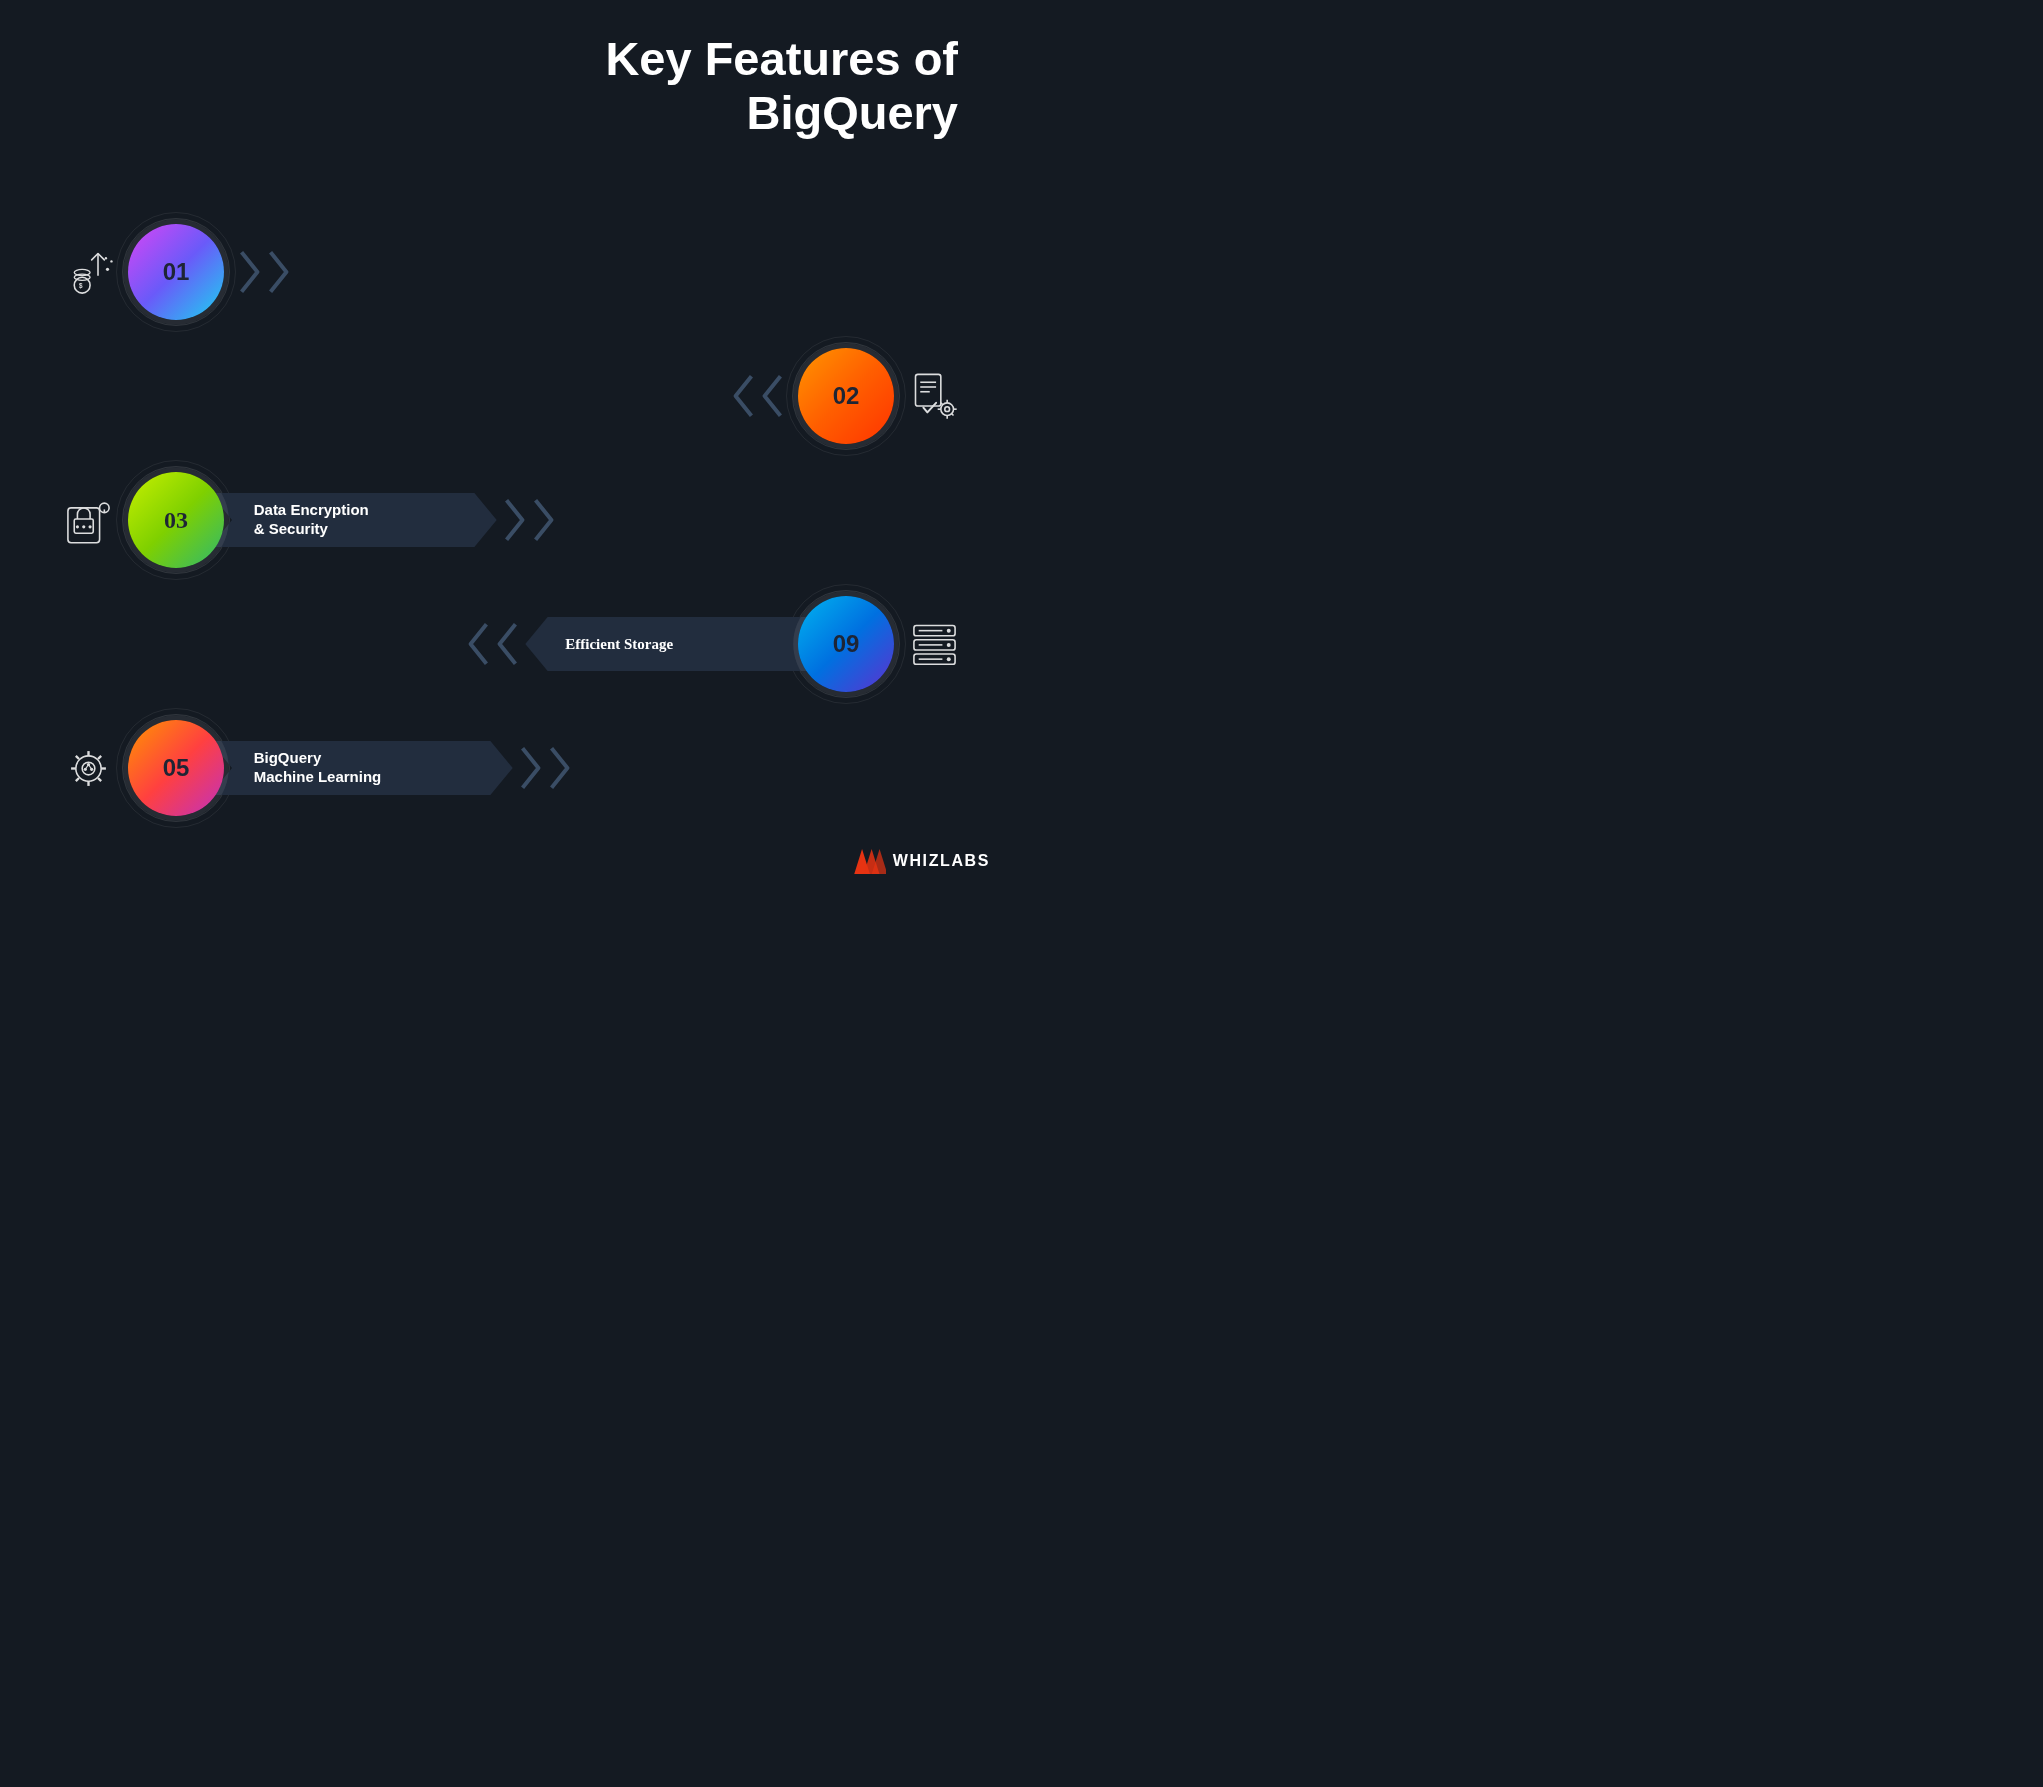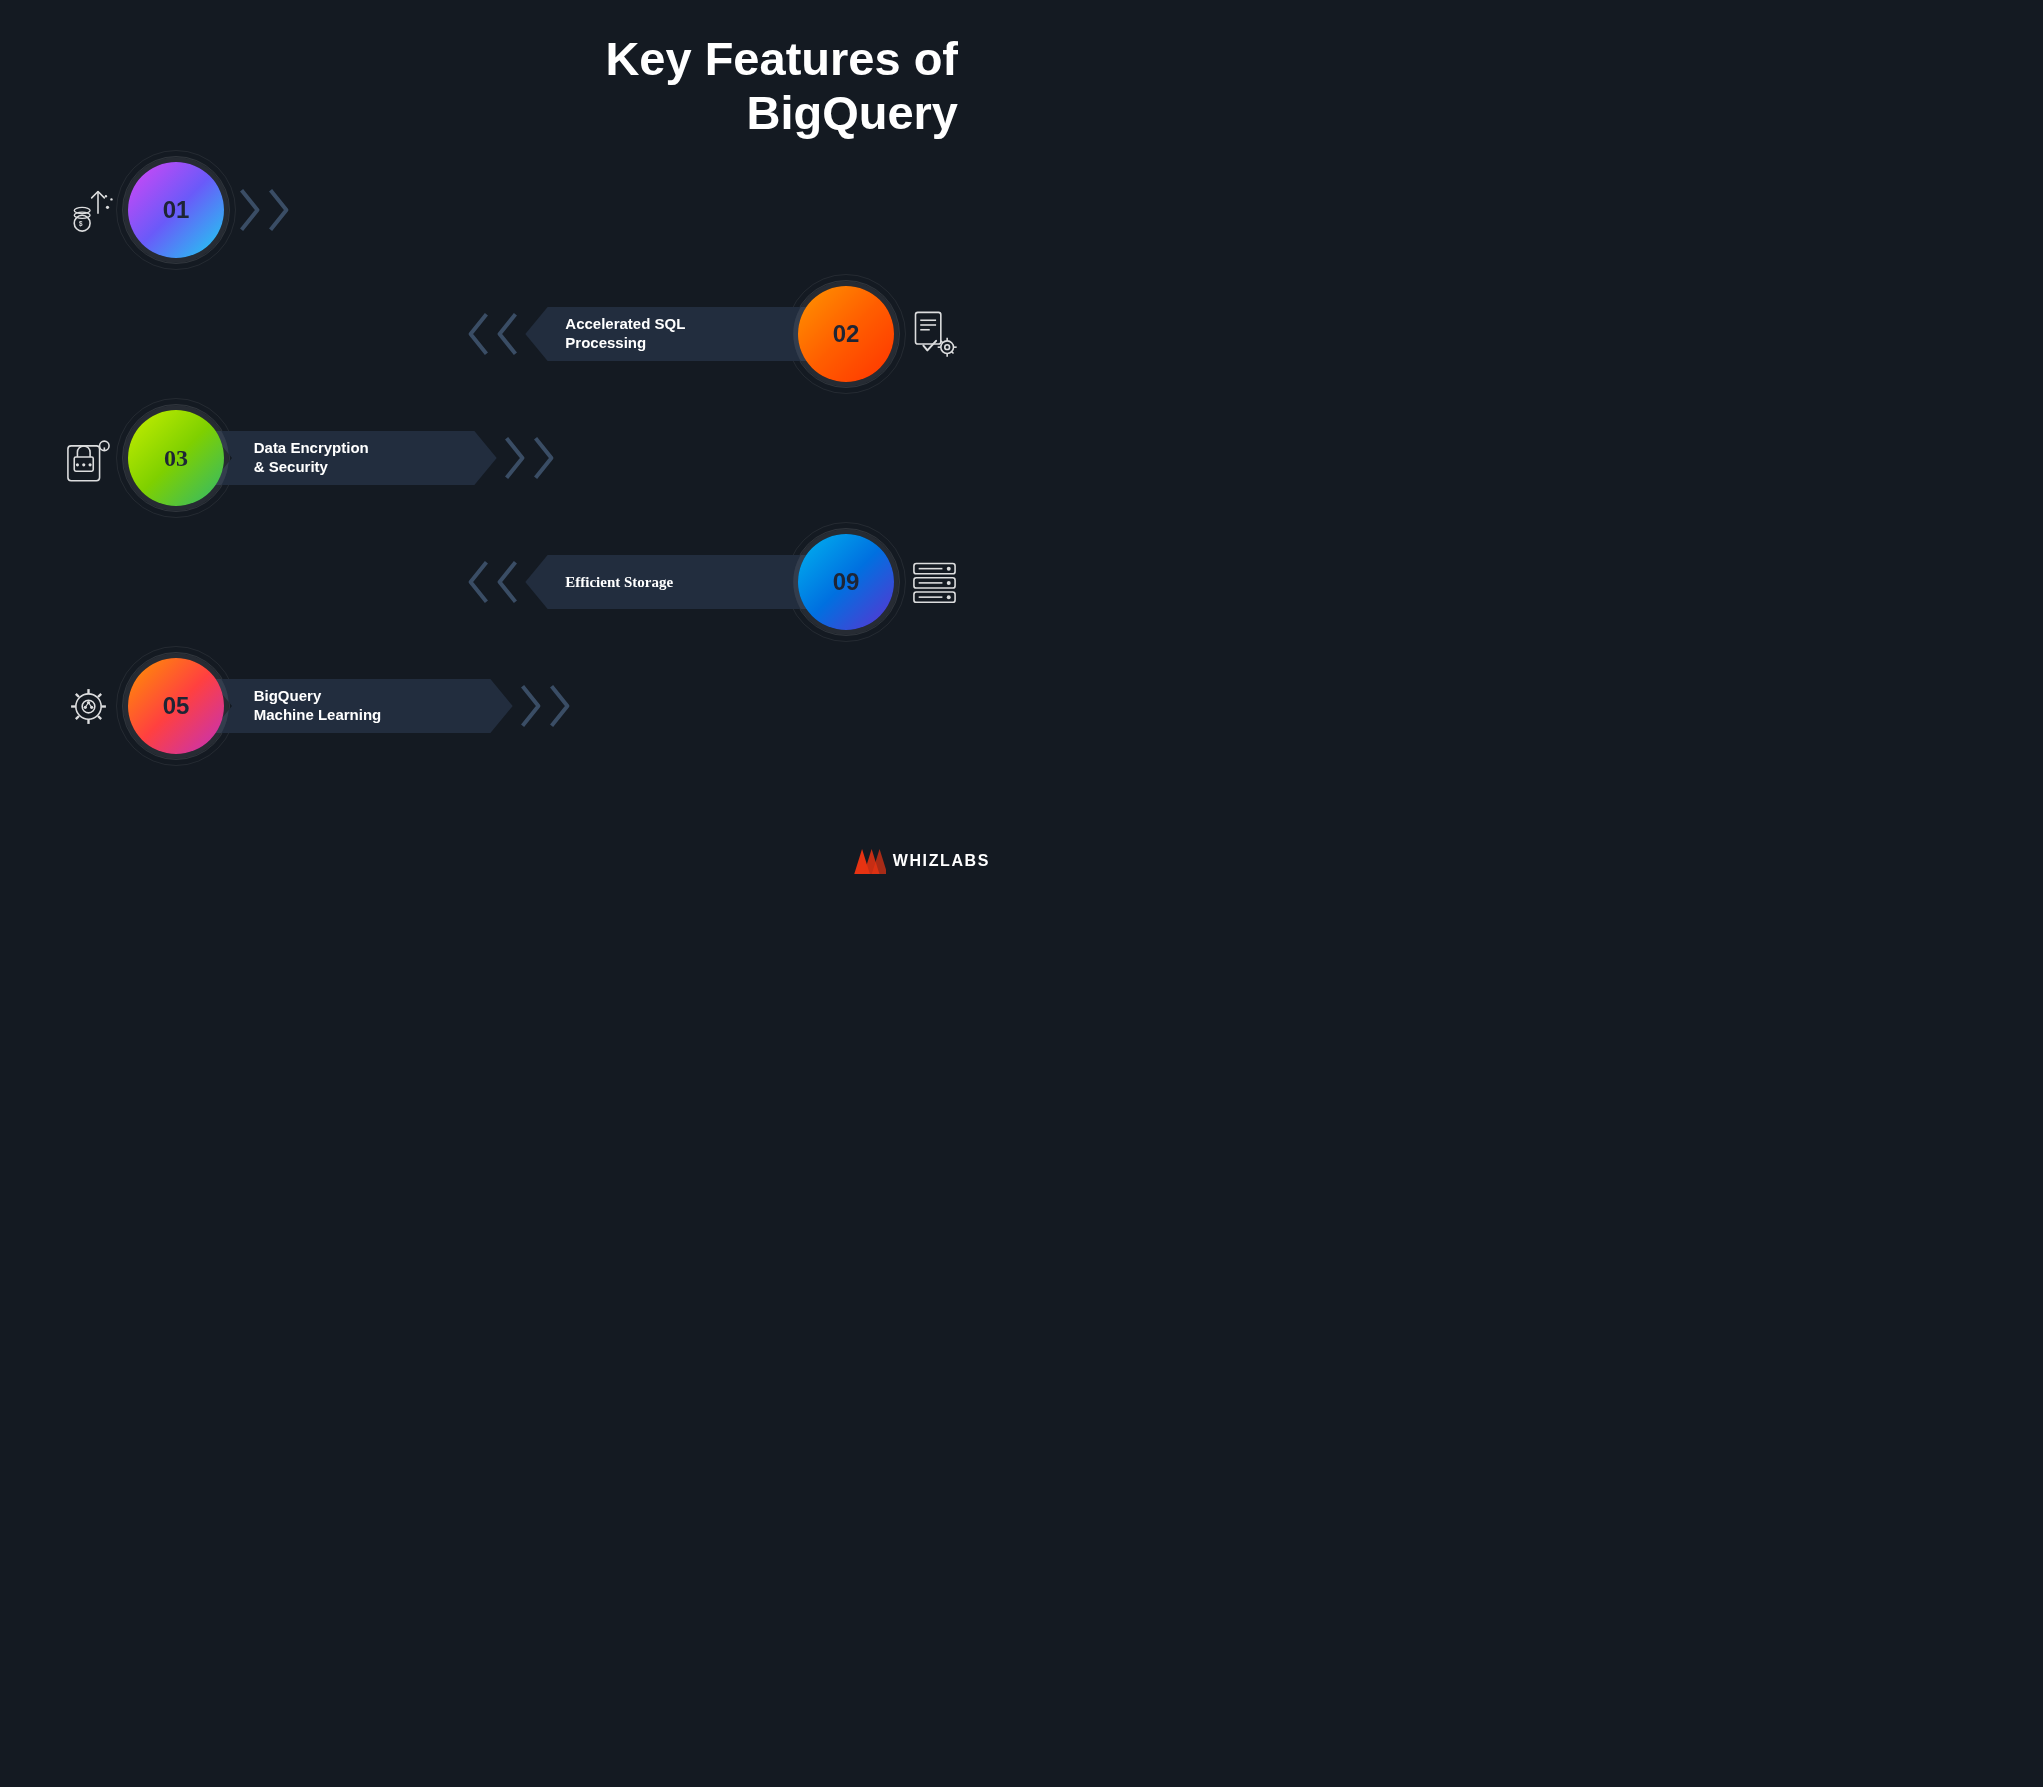--- a/index.html
+++ b/index.html
@@ -97,21 +97,21 @@
     .whiz-icon {
       display: flex;
       align-items: center;
     }
 
     
     .features-area {
       flex: 1;
       display: flex;
       flex-direction: column;
-      justify-content: flex-start;
+      justify-content: flex-end;
       padding: 0 0 40px 0;
       position: relative;
     }
 
     .feat {
       display: flex;
       align-items: center;
       position: relative;
       height: 124px;
     }
@@ -305,26 +305,20 @@
         </div>
       </div>
       <div class="banner-wrap">
         <div class="chevrons-left">
           <svg class="chev-svg" viewBox="0 0 36 58" fill="none" stroke="#3a4d65" stroke-width="5" stroke-linejoin="round">
             <polyline points="8,4 28,29 8,54"></polyline>
           </svg>
           <svg class="chev-svg" viewBox="0 0 36 58" fill="none" stroke="#3a4d65" stroke-width="5" stroke-linejoin="round">
             <polyline points="8,4 28,29 8,54"></polyline>
           </svg>
-        </div>
-        <div class="banner-pill" style="width: 287px;">
-          <div class="banner-label">
-            <div>Accelerated SQL</div>
-            <div>Processing</div>
-          </div>
         </div>
       </div>
     </div>
 
     <div class="feat left-item">
       <div class="icon-wrap">
         <svg viewBox="0 0 72 72">
 
           <rect x="10" y="20" width="40" height="44" rx="4" stroke-width="2"></rect>
 

